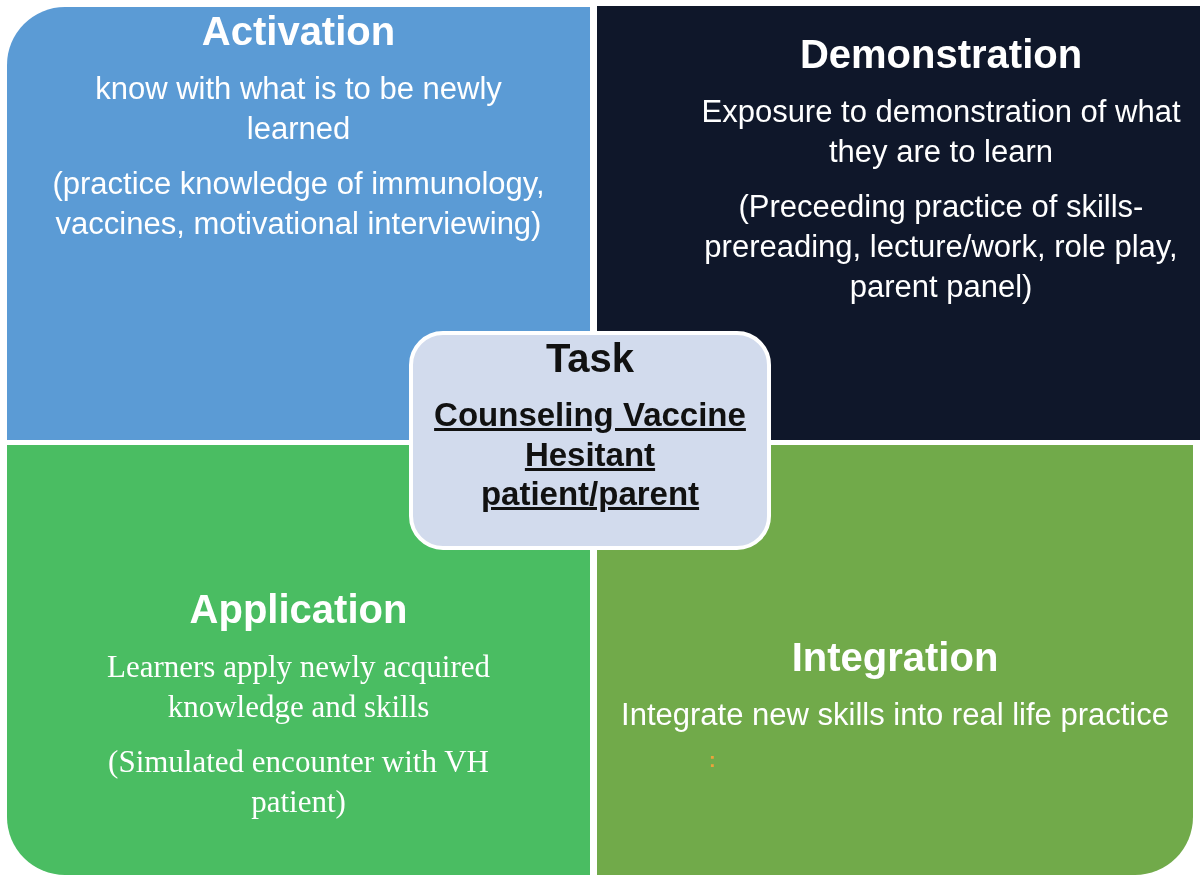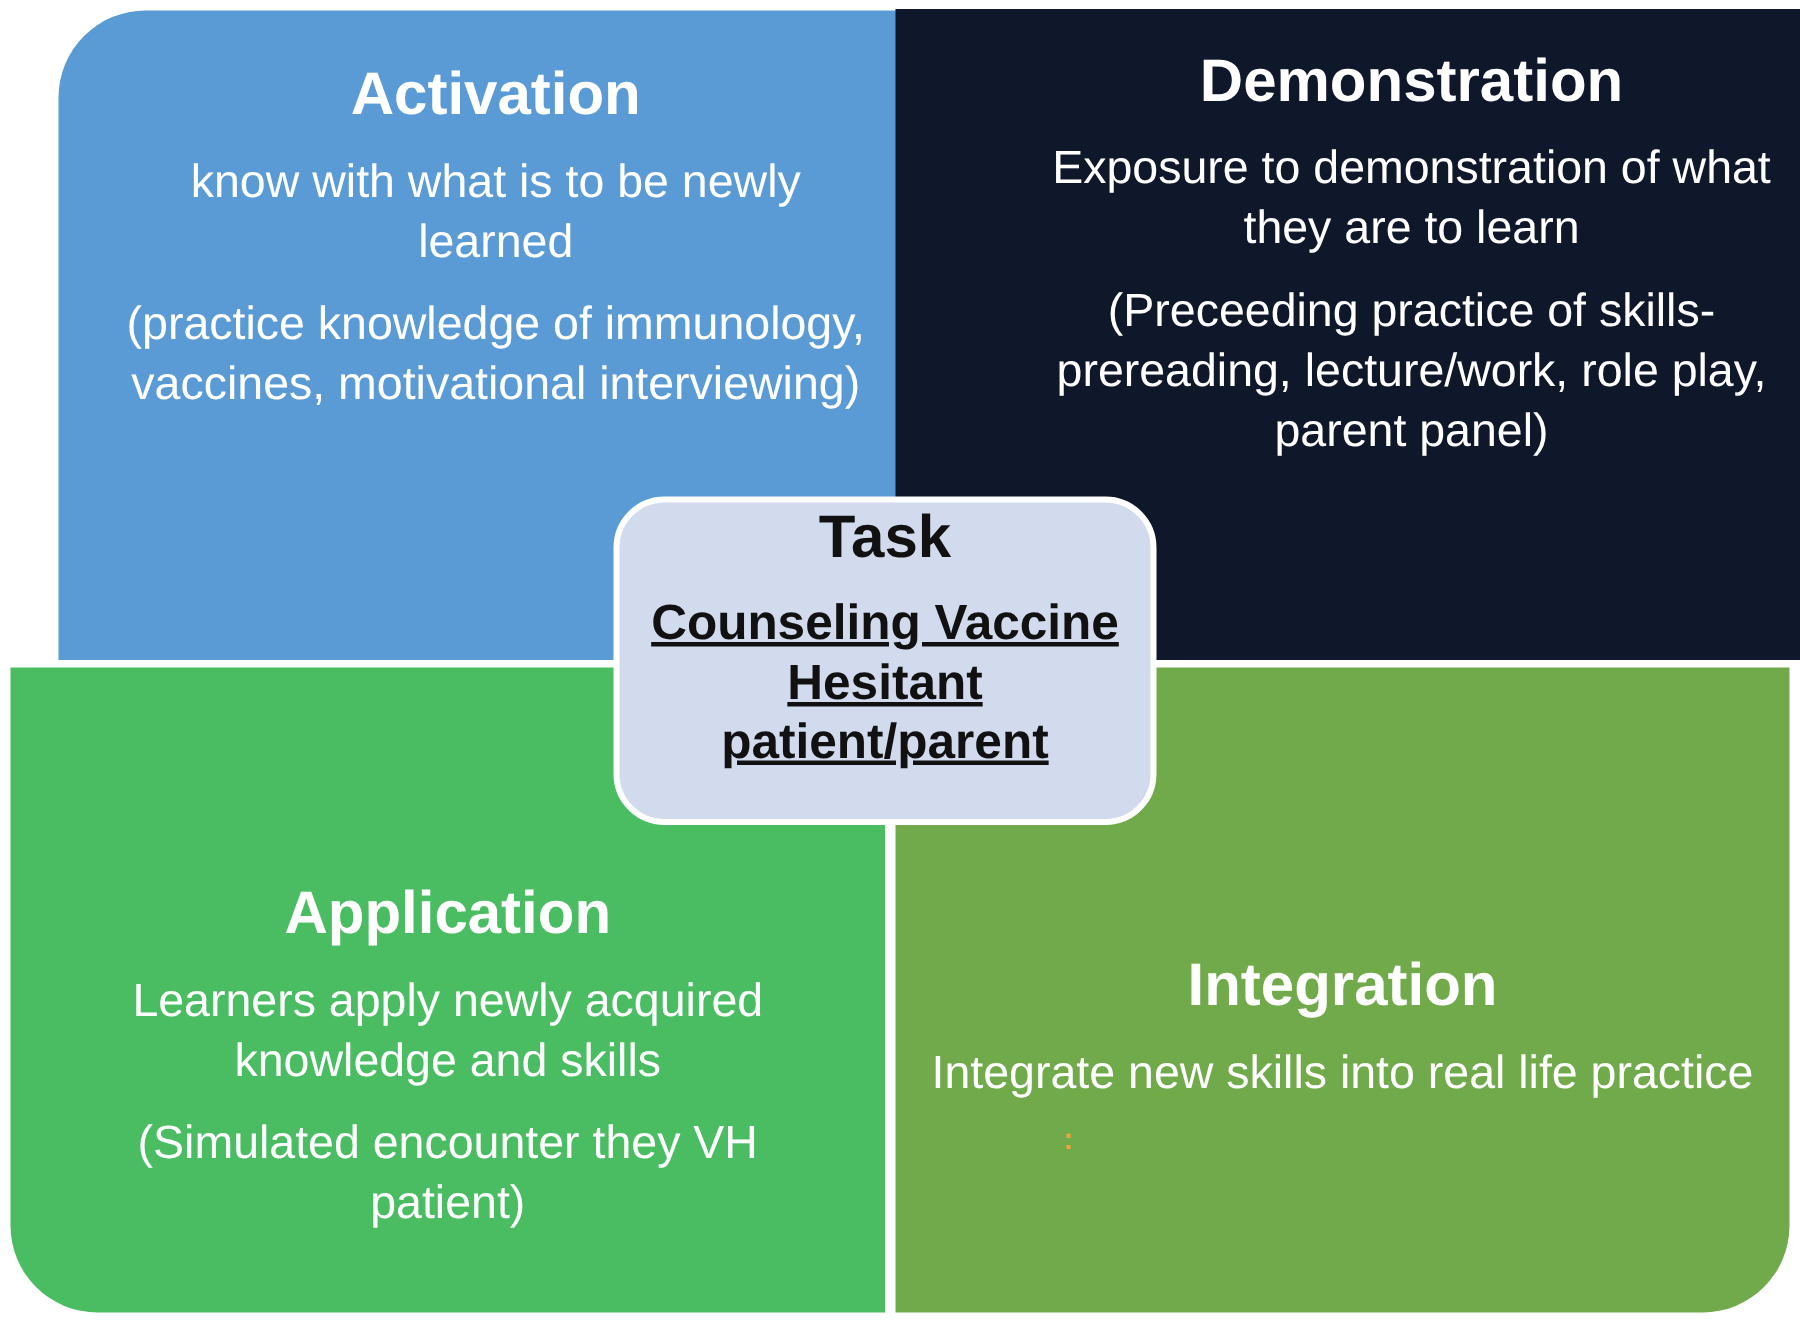--- a/index.html
+++ b/index.html
@@ -17,22 +17,21 @@
   .quad {
     position: absolute;
     color: #ffffff;
     text-align: center;
     box-sizing: border-box;
   }
   #q-activation {
     left: 7px; top: 7px; width: 583px; height: 433px;
     background: #5b9bd5;
     border-radius: 58px 0 0 0;
-    padding-top: 32px;
-    margin-left: 32px;
+    padding-top: 0;
   }
   #q-demonstration {
     left: 597px; top: 6px; width: 688px; height: 434px;
     background: #0f172a;
     border-radius: 0 58px 0 0;
     padding-top: 24px;
   }
   #q-application {
     left: 7px; top: 445px; width: 583px; height: 430px;
     background: #4abd62;
@@ -50,21 +49,21 @@
     font-weight: bold;
     line-height: 1.2;
     margin: 0 0 8px 0;
   }
   .quad p {
     font-size: 31px;
     line-height: 1.3;
     margin: 14px auto;
   }
   .w460 { max-width: 460px; }
-  .w470 { max-width: 470px; }
+  .w470 { max-width: 470px; font-family: Liberation Serif, serif; }
   .w520 { max-width: 520px; }
   .w560 { max-width: 560px; }
   .w580 { max-width: 580px; }
   #task-box {
     position: absolute;
     left: 409px; top: 331px;
     width: 362px; height: 219px;
     box-sizing: border-box;
     background: #d2dbed;
     border: 4px solid #ffffff;
@@ -106,21 +105,21 @@
 
 <div class="quad" id="q-demonstration">
   <div class="quad-title">Demonstration</div>
   <p class="w520">Exposure to demonstration of what they are to learn</p>
   <p class="w520">(Preceeding practice of skills- prereading, lecture/work, role play, parent panel)</p>
 </div>
 
 <div class="quad" id="q-application">
   <div class="quad-title">Application</div>
   <p class="w470">Learners apply newly acquired knowledge and skills</p>
-  <p class="w470">(Simulated encounter they VH patient)</p>
+  <p class="w470">(Simulated encounter with VH patient)</p>
 </div>
 
 <div class="quad" id="q-integration">
   <div class="quad-title">Integration</div>
   <p class="w560">Integrate new skills into real life practice</p>
   <span id="stray-colon">:</span>
 </div>
 
 <div id="task-box">
   <div id="task-title">Task</div>

